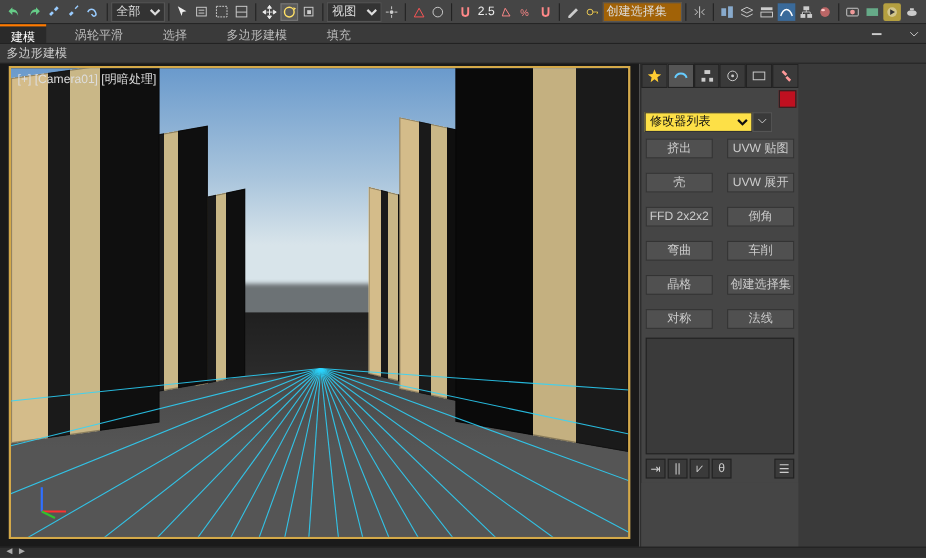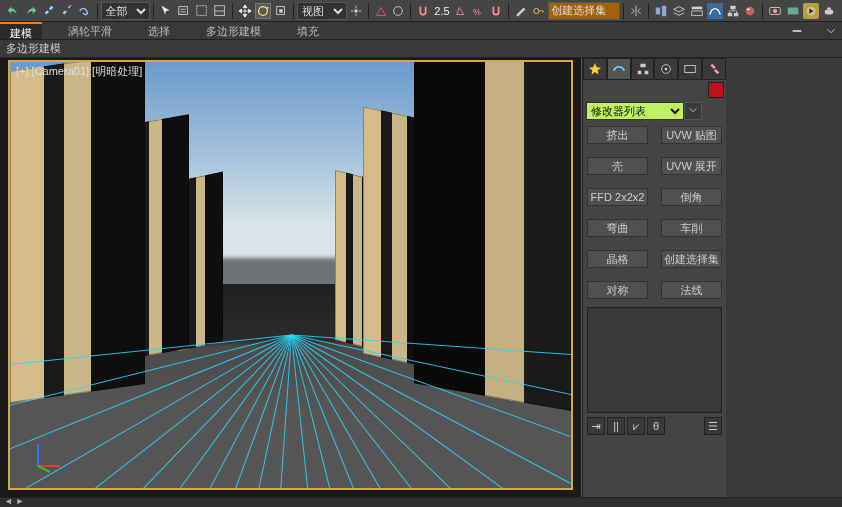--- a/index.html
+++ b/index.html
@@ -46,21 +46,21 @@
 
 .axis { position: absolute; left: 20px; bottom: 12px; z-index: 20; }
 
 .cmdpanel { width: 144px; background: #454545; display: flex; flex-direction: column; border-left: 1px solid #222; }
 .cmd-tabs { display: flex; height: 22px; }
 .cmd-tabs .t { flex:1; display:flex; align-items:center; justify-content:center; border: 1px solid #222; background:#3a3a3a; }
 .cmd-tabs .t.sel { background:#555; }
 .swatch { height: 20px; display:flex; justify-content:flex-end; padding: 2px; }
 .swatch .sq { width:16px; height:16px; background:#c01020; border:1px solid #222; }
 .rollout { padding: 2px 3px; }
-.rollout select { width: 98px; height: 18px; background:#bef264; color:#111; font-size:11px; border:1px solid #333; }
+.rollout select { width: 98px; height: 18px; background:#fde047; color:#111; font-size:11px; border:1px solid #333; }
 .rollout .help { display:inline-block; width:18px; height:18px; background:#3a3a3a; border:1px solid #555; text-align:center; vertical-align: top; }
 .btn-grid { display:grid; grid-template-columns: 1fr 1fr; gap: 13px; padding: 4px; }
 .btn-grid .b2 { background:#505050; border:1px solid #333; text-align:center; font-size:11px; color:#ccc; height:18px; line-height:16px; overflow:hidden; text-overflow:ellipsis; white-space:nowrap; }
 .stack-view { margin: 4px; height: 106px; background:#3a3a3a; border:1px solid #222; }
 .stack-tools { display:flex; gap:2px; justify-content:space-between; padding: 0 4px 4px; }
 .stack-tools .st { width:18px; height:18px; background:#3a3a3a; border:1px solid #222; display:flex; align-items:center; justify-content:center; font-size:11px; }
 .panel-rest { flex:1; background:#454545; }
 
 .rail { width: 116px; background: #3a3a3a; }
 

